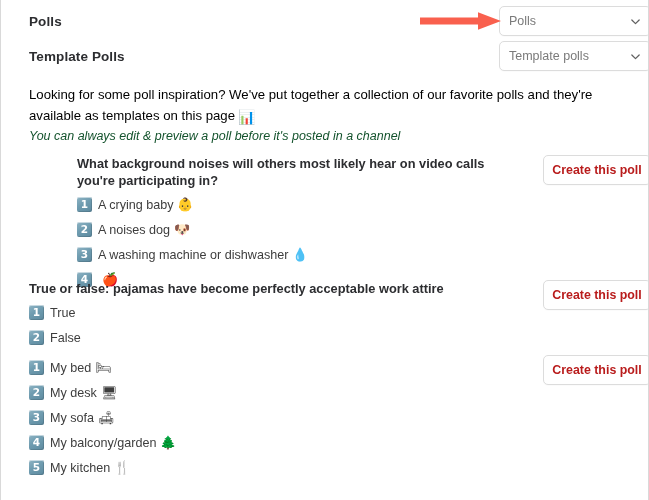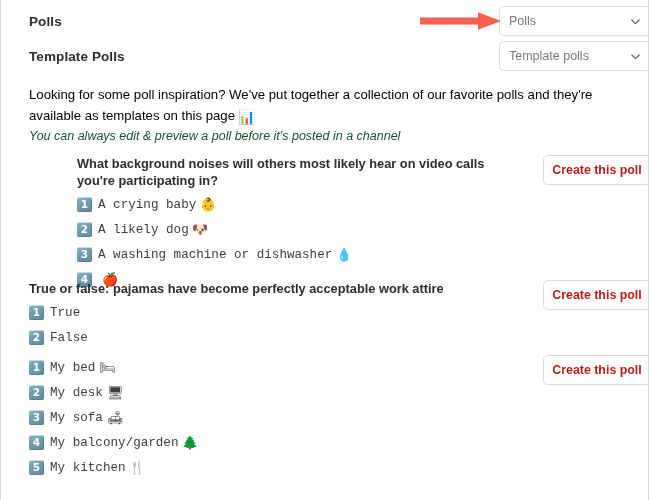--- a/index.html
+++ b/index.html
@@ -147,21 +147,21 @@
     background: linear-gradient(150deg, #8fb4c4 0%, #6f9cb0 45%, #5d8a9f 100%);
     box-shadow: inset 0 1px 0 rgba(255,255,255,0.55),
                 inset -1px -1px 0 rgba(0,0,0,0.12);
     color: #ffffff;
     font-size: 10.5px;
     font-weight: bold;
     line-height: 15px;
     text-align: center;
     font-family: "DejaVu Sans", sans-serif;
   }
-  .opt-text { white-space: nowrap; font-family: Liberation Mono, monospace; }
+  .opt-text { white-space: nowrap; }
   .opt-emj { font-size: 13px; margin-left: 4px; vertical-align: -1px; }
 
   .create-btn {
     position: absolute;
     right: 0;
     width: 108px;
     height: 30px;
     box-sizing: border-box;
     border: 1px solid #dcdcdc;
     border-radius: 5px;
@@ -219,21 +219,21 @@
     <div id="polls-root">
         <div class="poll" style="top: 155px; margin-left: 48px;">
           <div class="poll-q">What background noises will others most likely hear on video calls you're participating in?</div>
           <div class="opt">
             <span class="keycap">1</span>
             <span class="opt-text">A crying baby</span>
             <span class="opt-emj">👶</span>
           </div>
           <div class="opt">
             <span class="keycap">2</span>
-            <span class="opt-text">A likely dog</span>
+            <span class="opt-text">A noises dog</span>
             <span class="opt-emj">🐶</span>
           </div>
           <div class="opt">
             <span class="keycap">3</span>
             <span class="opt-text">A washing machine or dishwasher</span>
             <span class="opt-emj">💧</span>
           </div>
           <div class="opt">
             <span class="keycap">4</span>
             <span class="opt-emj">🍎</span>

